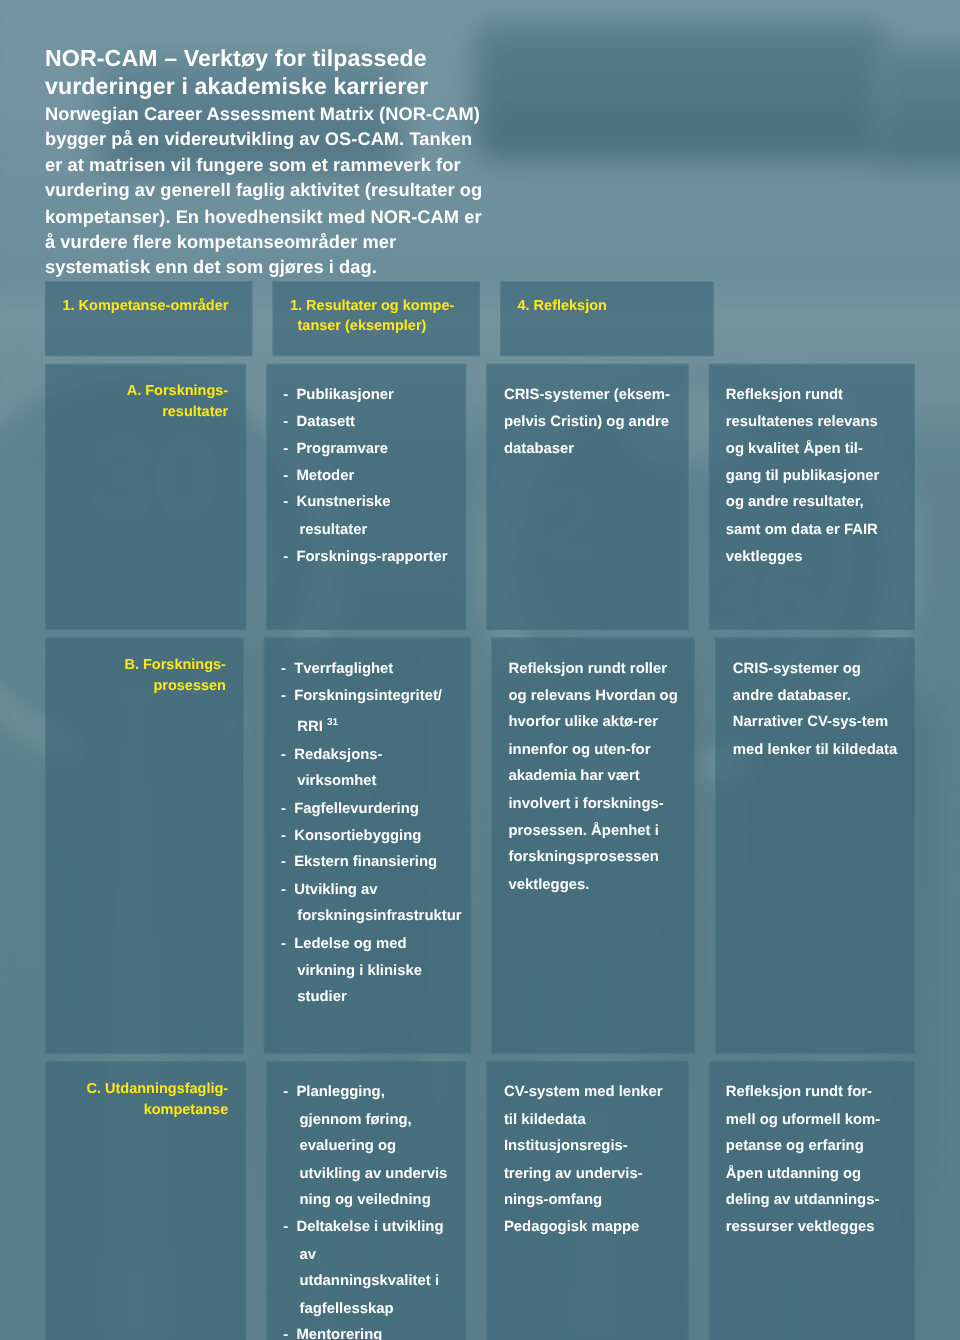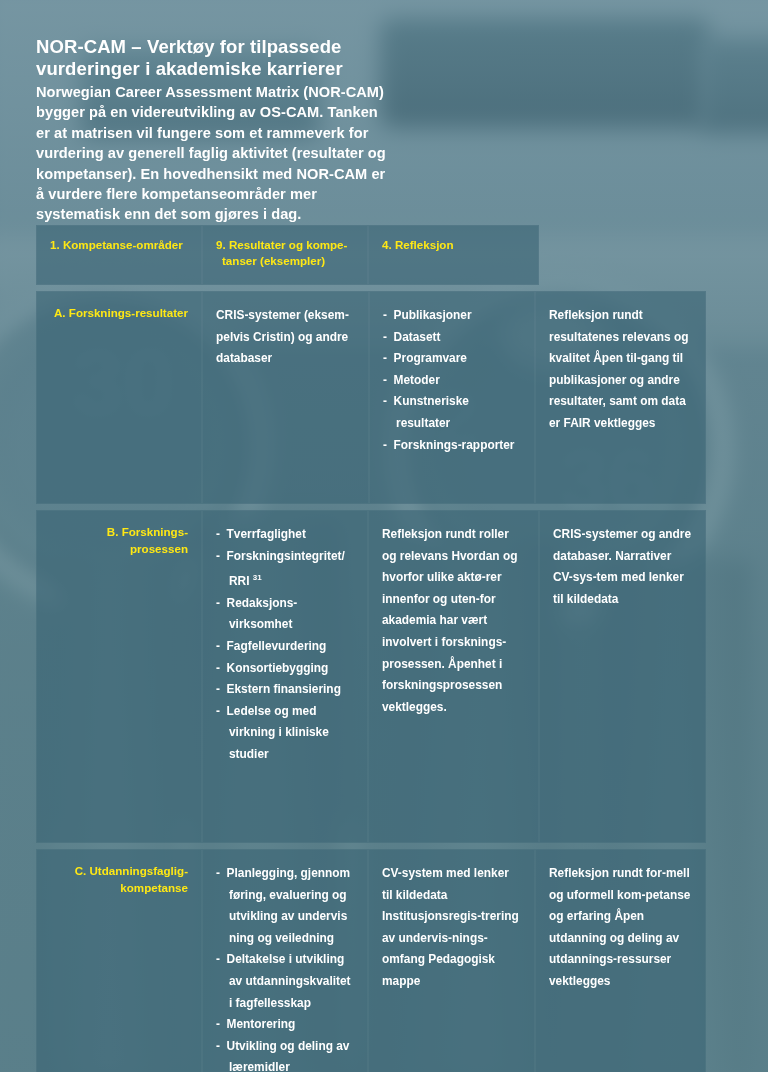--- a/index.html
+++ b/index.html
@@ -75,21 +75,21 @@
   #content{position:absolute;inset:0;}
 
   .intro{position:absolute;left:36px;top:6px;width:350px;color:#ffffff;margin-top:30px;}
   .intro h1{margin:0;font-size:18.5px;line-height:22px;font-weight:700;
             letter-spacing:.1px;}
   .intro p{margin:2px 0 0 0;font-size:14.6px;line-height:20.4px;font-weight:700;
            letter-spacing:.05px;}
 
   
   .grid{position:absolute;left:36px;top:225px;width:696px;}
-  .row{display:flex;gap:0;margin-bottom:6px;}
+  .row{display:flex;gap:16px;margin-bottom:6px;}
   .cell{background:rgba(58,100,117,.62);
         box-shadow:inset 0 0 0 1px rgba(255,255,255,.035);
         padding:14px 14px 16px 14px;box-sizing:border-box;}
 
   .c1{width:166px;}
   .c2{width:166px;}
   .c3{width:167px;}
   .c4{width:171px;}
 
   .hdr{min-height:51px;padding-top:12px;}
@@ -144,61 +144,62 @@
     <p>Norwegian Career Assessment Matrix (NOR-CAM) bygger på en videreutvikling av OS-CAM. Tanken er at matrisen vil fungere som et rammeverk for vurdering av generell faglig aktivitet (resultater og kompetanser). En hovedhensikt med NOR-CAM er å vurdere flere kompetanseområder mer systematisk enn det som gjøres i dag.</p>
   </div>
 
   <div class="grid">
 
     <div class="row rH">
       <div class="cell c1 hdr">
         <div class="htxt">1. Kompetanse-områder</div>
       </div>
       <div class="cell c2 hdr">
-        <div class="htxt">9. Resultater og kompe-tanser (eksempler)</div>
+        <div class="htxt">1. Resultater og kompe-tanser (eksempler)</div>
       </div>
       <div class="cell c4 hdr nohang">
         <div class="htxt">4. Refleksjon</div>
       </div>
     </div>
 
     <div class="row rA">
       <div class="cell c1 area">
         <div class="atxt">A. Forsknings-resultater</div>
-      </div>
-      <div class="cell c3 body">
-        <p>CRIS-systemer (eksem-pelvis Cristin) og andre databaser</p>
       </div>
       <div class="cell c2 body">
         <ul>
           <li>Publikasjoner</li>
           <li>Datasett</li>
           <li>Programvare</li>
           <li>Metoder</li>
           <li>Kunstneriske resultater</li>
           <li>Forsknings-rapporter</li>
         </ul>
       </div>
+      <div class="cell c3 body">
+        <p>CRIS-systemer (eksem-pelvis Cristin) og andre databaser</p>
+      </div>
       <div class="cell c4 body">
         <p>Refleksjon rundt resultatenes relevans og kvalitet Åpen til-gang til publikasjoner og andre resultater, samt om data er FAIR vektlegges</p>
       </div>
     </div>
 
     <div class="row rB">
       <div class="cell c1 area">
         <div class="atxt">B. Forsknings-prosessen</div>
       </div>
       <div class="cell c2 body">
         <ul>
           <li>Tverrfaglighet</li>
           <li><span>Forskningsintegritet/ RRI </span><sup>31</sup></li>
           <li>Redaksjons-virksomhet</li>
           <li>Fagfellevurdering</li>
           <li>Konsortiebygging</li>
           <li>Ekstern finansiering</li>
+          <li>Utvikling av forskningsinfrastruktur</li>
           <li>Ledelse og med virkning i kliniske studier</li>
         </ul>
       </div>
       <div class="cell c4 body">
         <p>Refleksjon rundt roller og relevans Hvordan og hvorfor ulike aktø-rer innenfor og uten-for akademia har vært involvert i forsknings-prosessen. Åpenhet i forskningsprosessen vektlegges.</p>
       </div>
       <div class="cell c3 body">
         <p>CRIS-systemer og andre databaser. Narrativer CV-sys-tem med lenker til kildedata</p>
       </div>
     </div>

